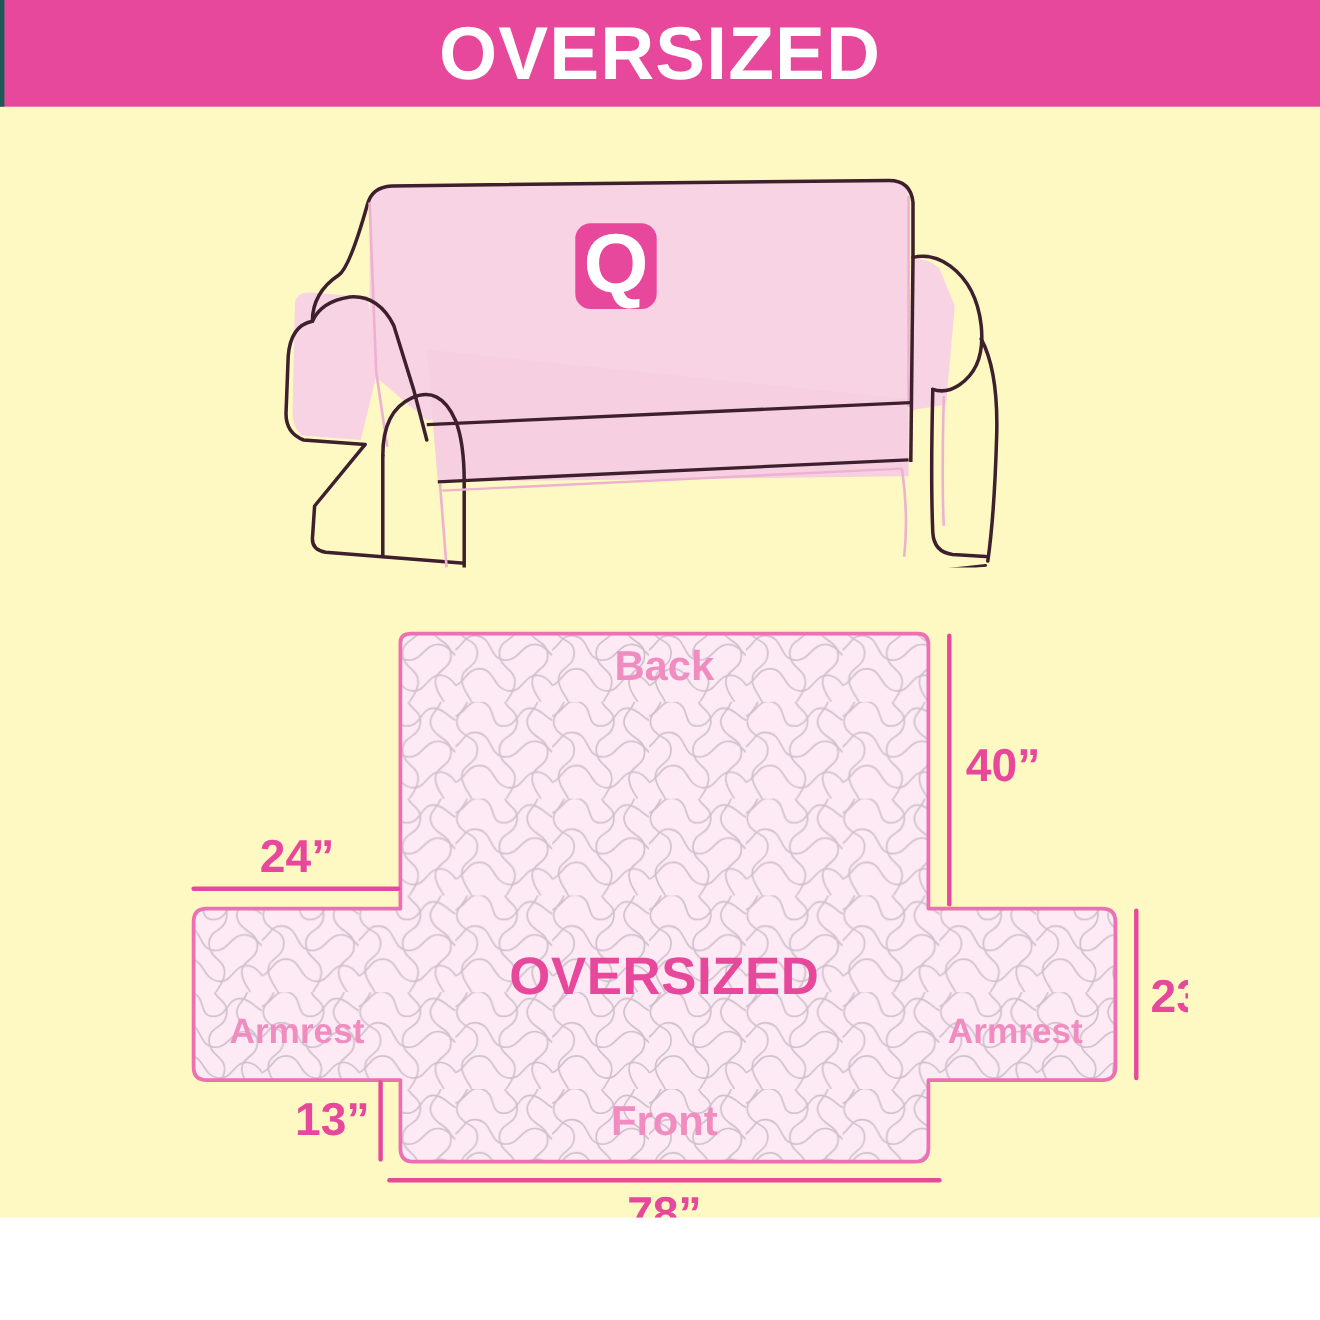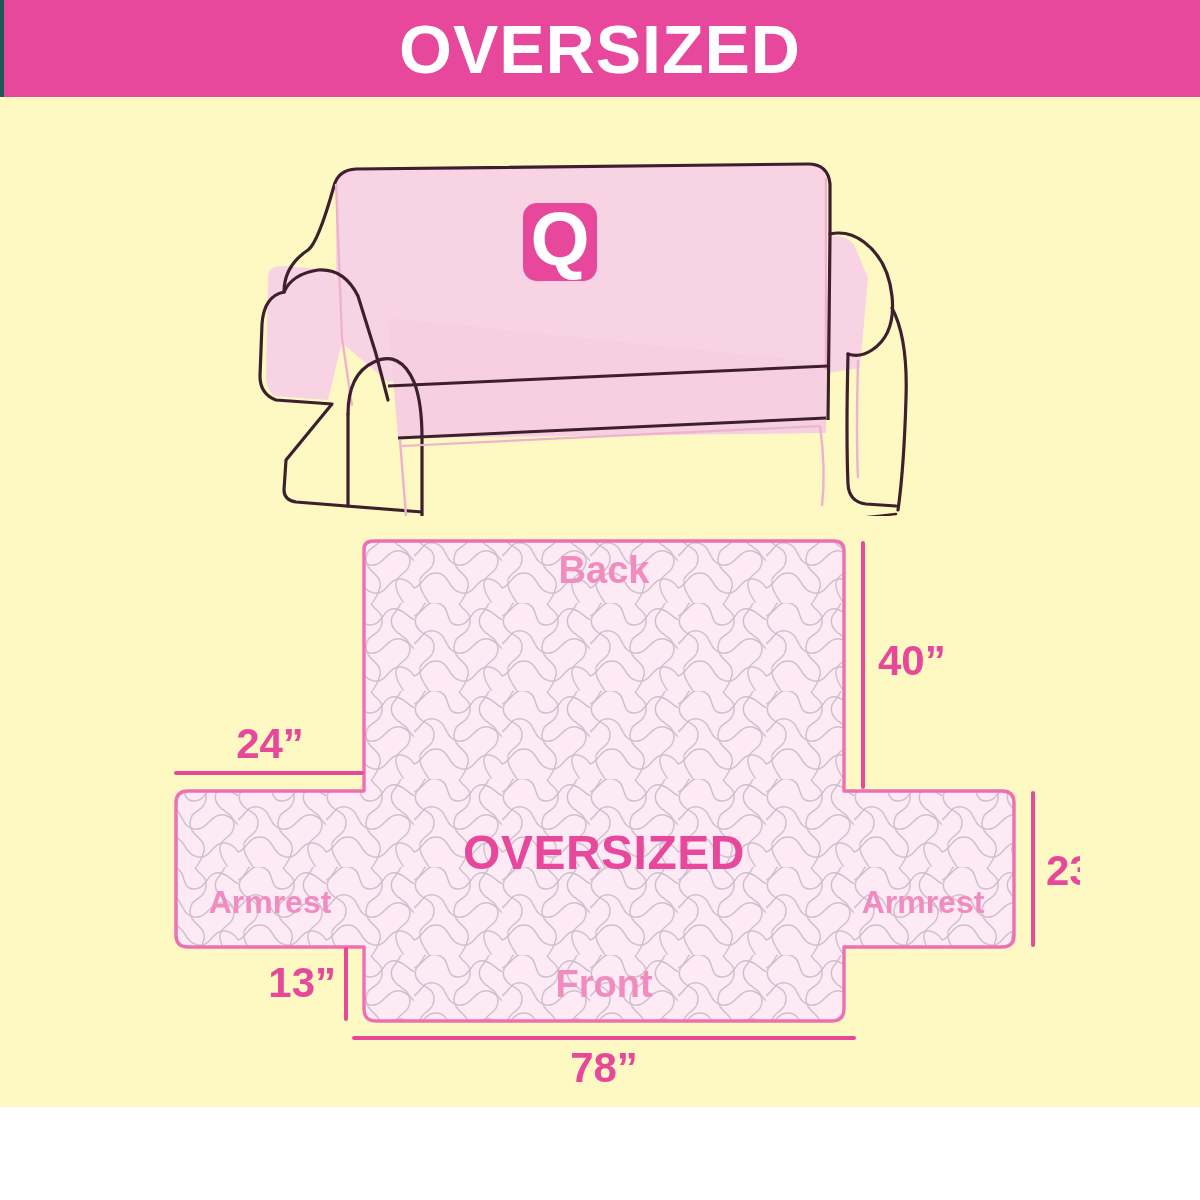--- a/index.html
+++ b/index.html
@@ -56,21 +56,21 @@
     top: 138px;
     width: 724px;
     height: 378px;
   }
   #sofa-svg { display: block; }
 
   
   #diagram {
     position: absolute;
     left: 150px;
-    top: 515px;
+    top: 550px;
     width: 930px;
     height: 580px;
   }
   #diagram-svg { display: block; }
 
   .dim-text {
     font-family: "Liberation Sans", sans-serif;
     font-weight: bold;
     fill: #e7489b;
   }

